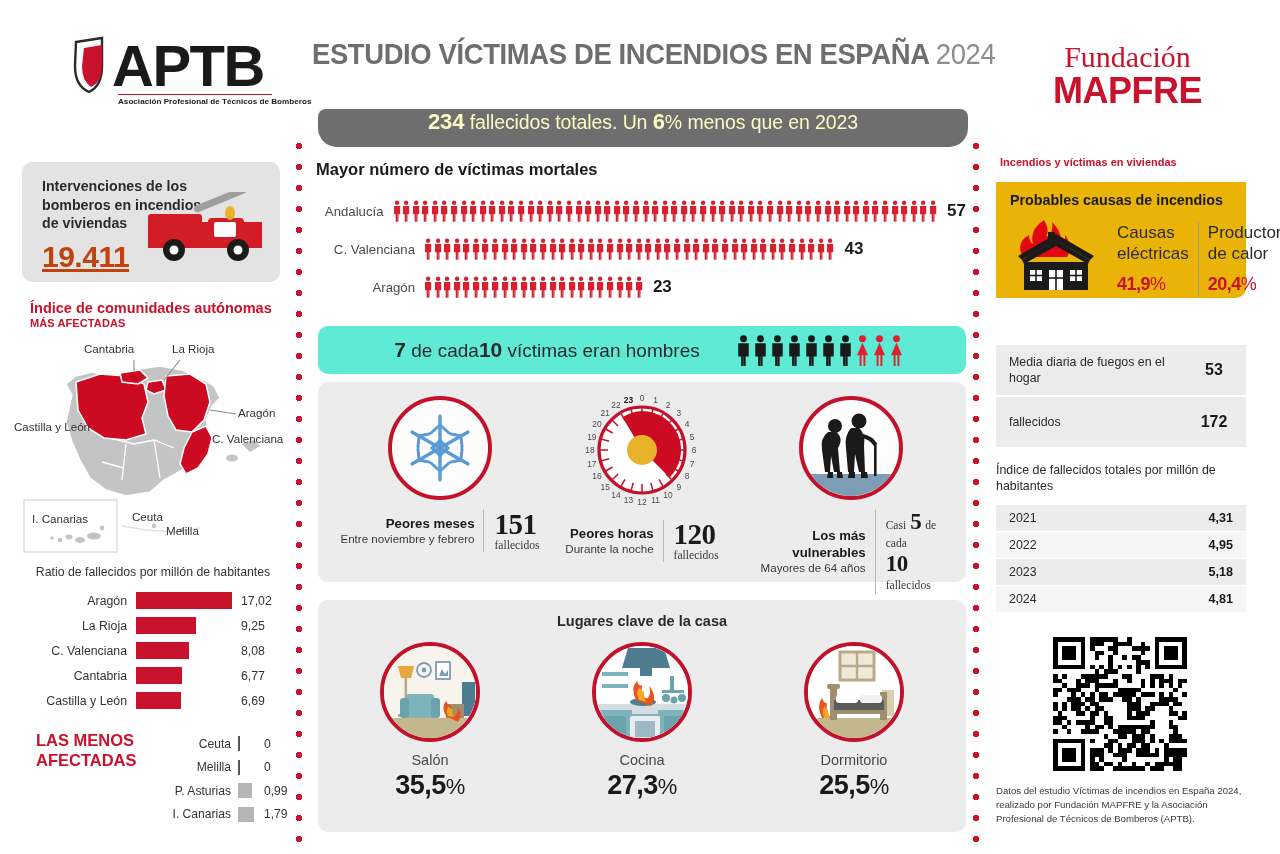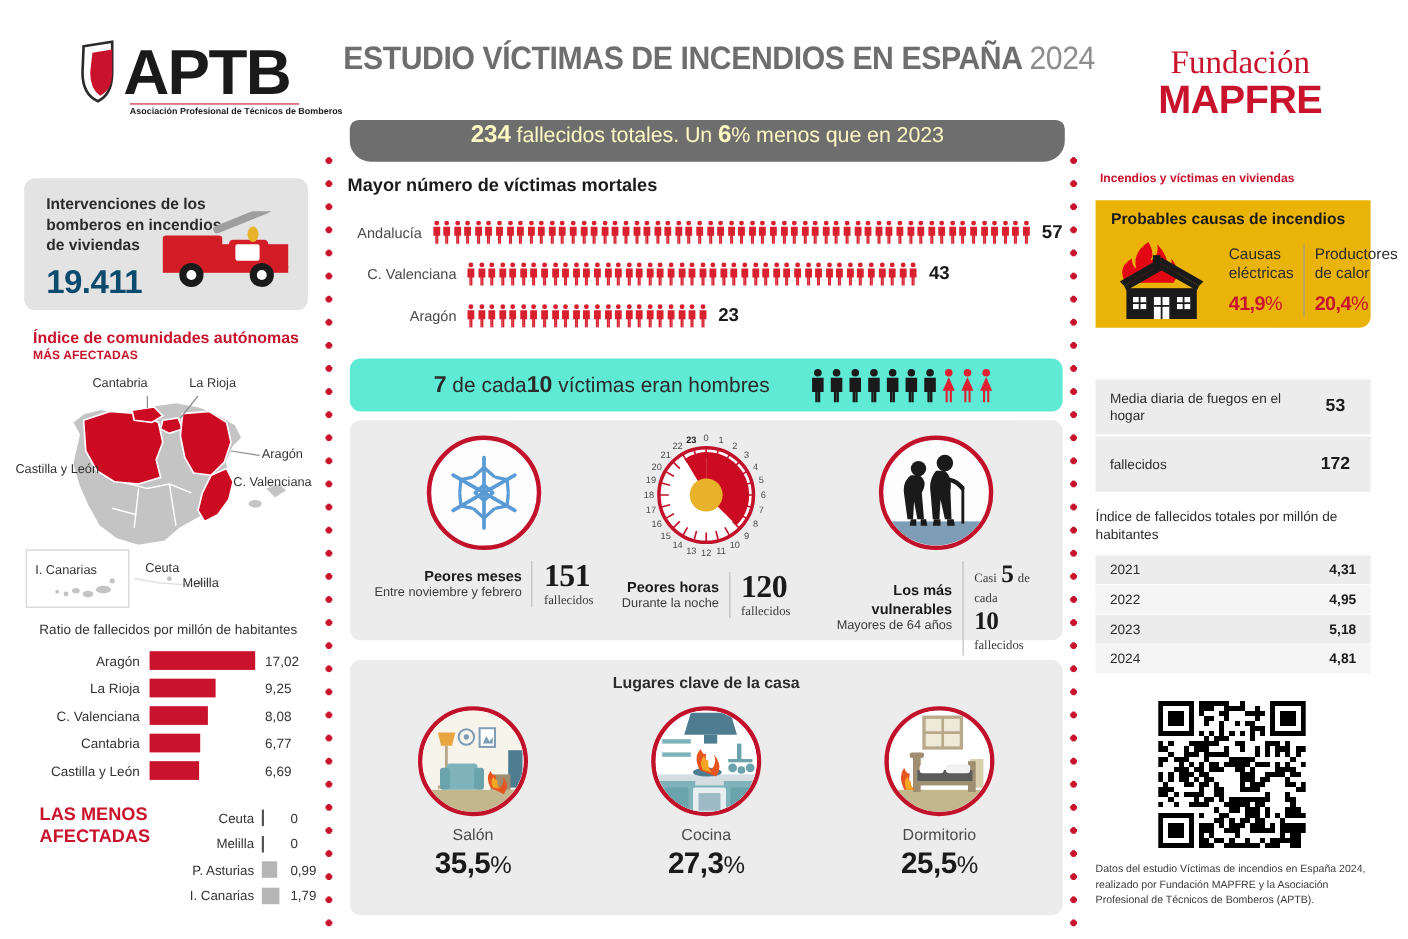--- a/index.html
+++ b/index.html
@@ -59,21 +59,21 @@
   .interv-card {
     position: absolute; left: 22px; top: 162px; width: 258px; height: 120px;
     background: #e3e3e3; border-radius: 10px;
   }
   .interv-title {
     position: absolute; left: 20px; top: 15px; width: 160px;
     font-size: 14.2px; font-weight: 700; color: #2b2b2b; line-height: 1.32;
   }
   .interv-num {
     position: absolute; left: 20px; top: 78px;
-    font-size: 30px; font-weight: 800; color: #0c4a6e; letter-spacing: -0.5px;
+    font-size: 30px; font-weight: 800; color: #c2410c; letter-spacing: -0.5px; text-decoration: underline;
   }
   .truck { position: absolute; right: 8px; top: 30px; }
 
   .idx-head { position: absolute; left: 30px; top: 300px; width: 265px; }
   .idx-head .l1 { font-size: 14.5px; font-weight: 700; color: #c9122c; line-height: 1.18; }
   .idx-head .l2 { font-size: 11px; font-weight: 800; color: #c9122c; letter-spacing: .1px; }
 
   .map-wrap { position: absolute; left: 14px; top: 340px; width: 275px; height: 215px; }
   .map-label {
     position: absolute; font-size: 11.6px; color: #333333; white-space: nowrap;
@@ -181,21 +181,21 @@
     background: #eab308; border-radius: 0 0 10px 0;
   }
   .causes-title {
     position: absolute; left: 14px; top: 10px;
     font-size: 14.3px; font-weight: 700; color: #1a1a1a;
   }
   .house-icon { position: absolute; left: 8px; top: 34px; }
   .cause-cols { position: absolute; left: 112px; top: 40px; display: flex; }
   .cause-col { padding: 0 9px; }
   .cause-col + .cause-col { border-left: 1.3px solid #9a9a9a; }
-  .cause-lbl { font-size: 14px; color: #2b2b2b; line-height: 1.25; }
+  .cause-lbl { font-size: 17px; color: #2b2b2b; line-height: 1.25; }
   .cause-val { margin-top: 4px; font-size: 23px; font-weight: 800; color: #c9122c; letter-spacing: -0.5px; }
   .cause-val span { font-weight: 400; font-size: 18px; }
 
   .kv-table { position: absolute; left: 996px; top: 345px; width: 250px; }
   .kv-row {
     display: flex; align-items: center; height: 52px;
     background: #ececec; border-bottom: 2px solid #ffffff;
   }
   .kv-lbl { flex: 1; padding-left: 13px; font-size: 12.4px; color: #2b2b2b; line-height: 1.3; }
   .kv-val { width: 64px; text-align: center; font-size: 16px; font-weight: 800; color: #1a1a1a; }

